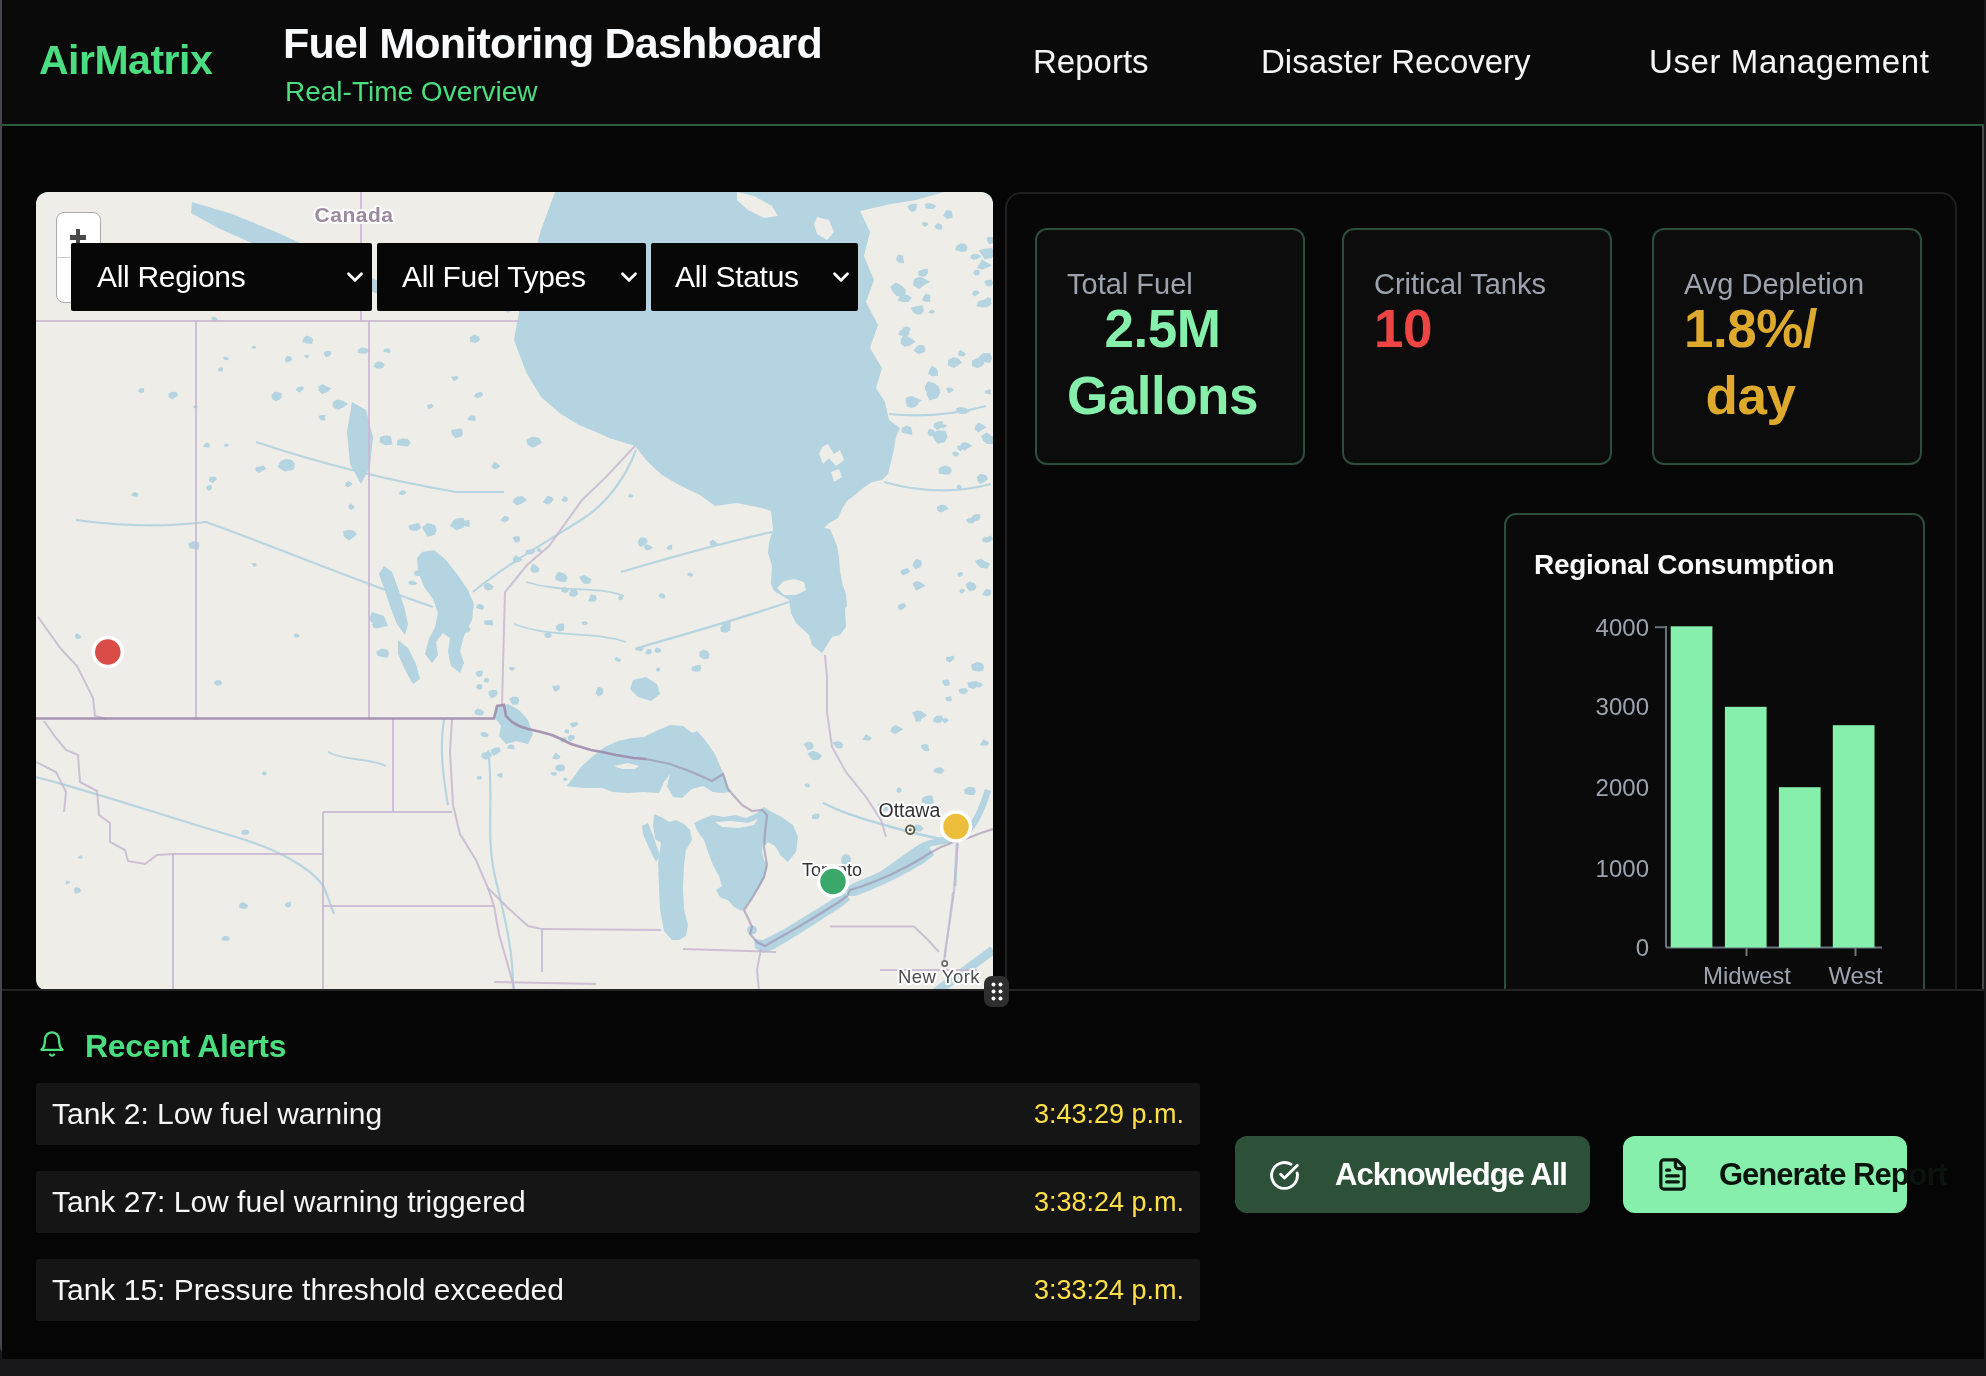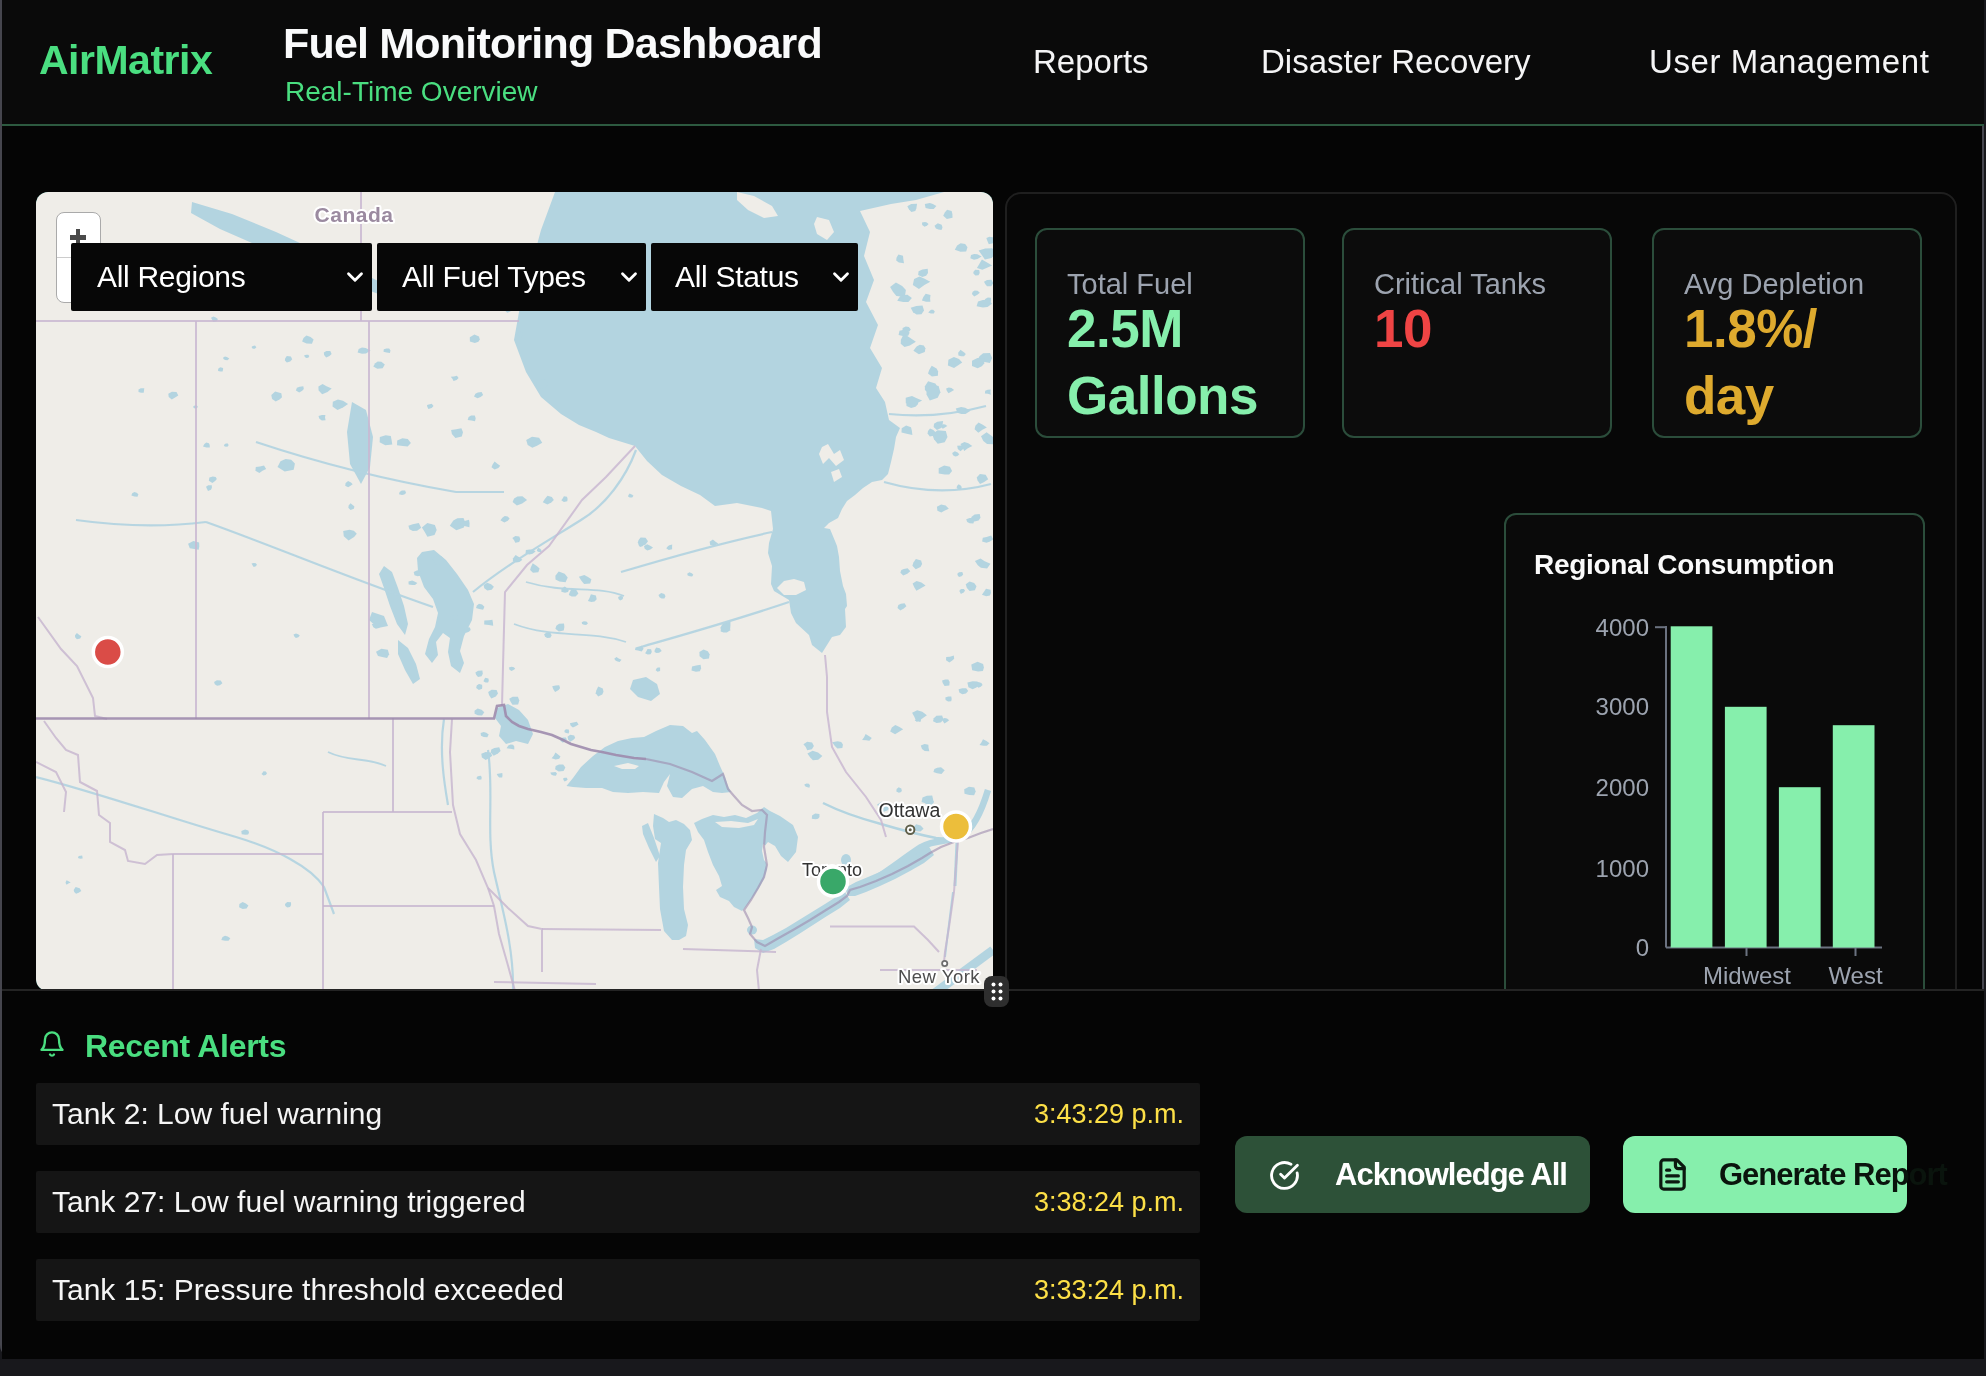--- a/index.html
+++ b/index.html
@@ -14,23 +14,23 @@
 #subtitle { position:absolute; left:283px; top:76px; font-size:28px; font-weight:500; color:#4ade80; }
 .nav { position:absolute; top:43px; font-size:33px; color:#f4f4f5; }
 
 #map { position:absolute; left:36px; top:192px; width:957px; height:799px; border-radius:12px; overflow:hidden; background:#0f766e; }
 
 .dd { position:absolute; top:243px; height:68px; background:#070707; border-radius:2px; color:#fff; }
 .dd span { position:absolute; top:50%; transform:translateY(-50%); font-size:30px; font-weight:500; letter-spacing:-0.3px; white-space:nowrap; }
 .dd svg { position:absolute; top:50%; transform:translateY(-50%); }
 
 #panel { position:absolute; left:1005px; top:192px; width:952px; height:830px; border:2px solid #1f1f1f; border-radius:16px; background:#070707; overflow:hidden; }
-.scard { position:absolute; top:34px; width:270px; height:210px; background:#0c0c0c; border:2px solid #2b4d3b; border-radius:12px; }
+.scard { position:absolute; top:34px; width:270px; height:237px; background:#0c0c0c; border:2px solid #2b4d3b; border-radius:12px; }
 .scard .lab { position:absolute; left:30px; top:38px; font-size:29px; font-weight:500; color:#9ca3af; }
-.scard .val { position:absolute; left:30px; top:65px; font-size:53px; font-weight:bold; line-height:67px; letter-spacing:-0.5px; }
+.scard .val { position:absolute; left:30px; top:65px; font-size:53px; font-weight:bold; line-height:67px; letter-spacing:-0.5px;text-align:center; }
 .ccard { position:absolute; top:319px; height:500px; background:#0a0a0a; border:2px solid #2b4d3b; border-radius:12px; }
 .ccard .ct { position:absolute; left:35px; top:34px; font-size:28px; font-weight:bold; color:#fafafa; letter-spacing:-0.3px; }
 
 #alerts { position:absolute; left:2px; top:989px; width:1982px; height:370px; background:#050505; border-top:2px solid #242424; }
 #handle { position:absolute; left:984px; top:976px; width:25px; height:31px; background:#2e2e2e; border-radius:8px; }
 .arow { position:absolute; left:36px; width:1164px; height:62px; background:#151515; border-radius:2px; }
 .arow .at { position:absolute; left:16px; top:50%; transform:translateY(-50%); font-size:30px; font-weight:500; color:#f5f5f5; }
 .arow .tm { position:absolute; right:16px; top:50%; transform:translateY(-50%); font-size:27px; color:#fde047; }
 .btn { position:absolute; top:1136px; height:77px; border-radius:12px; }
 </style>

